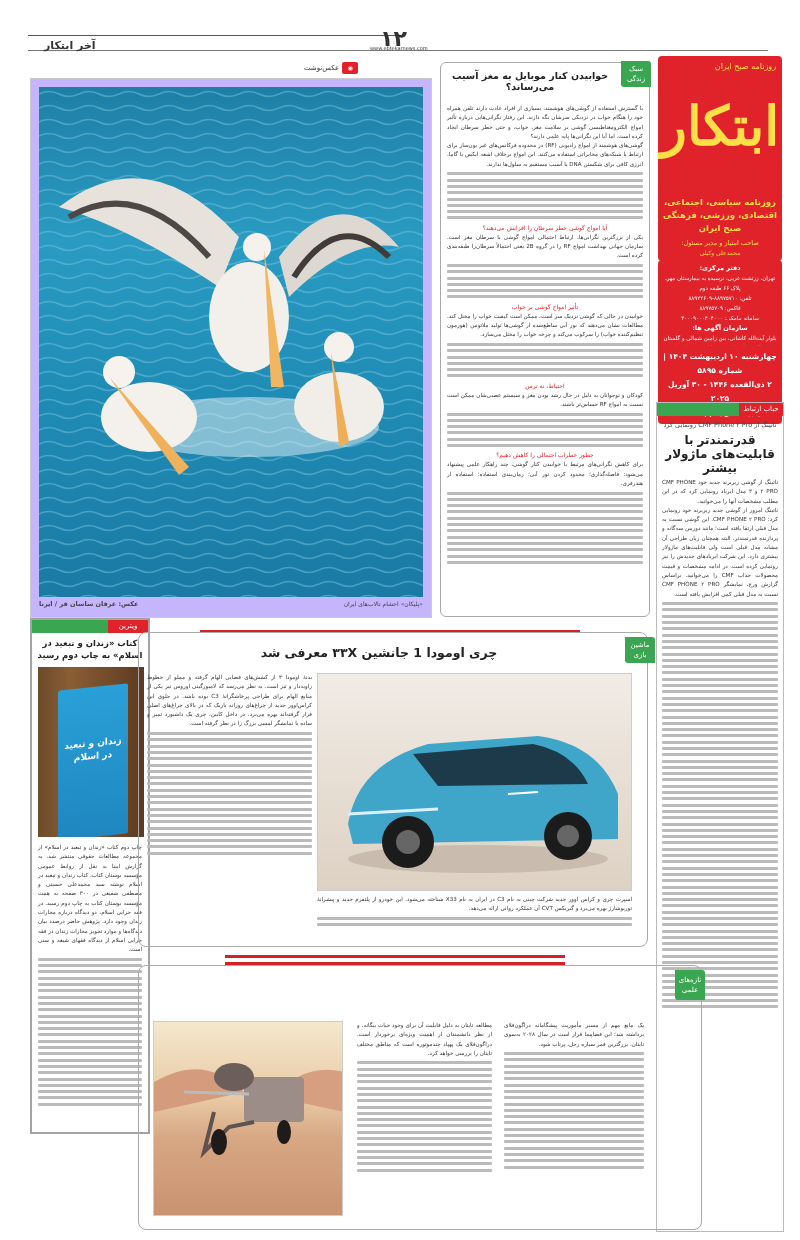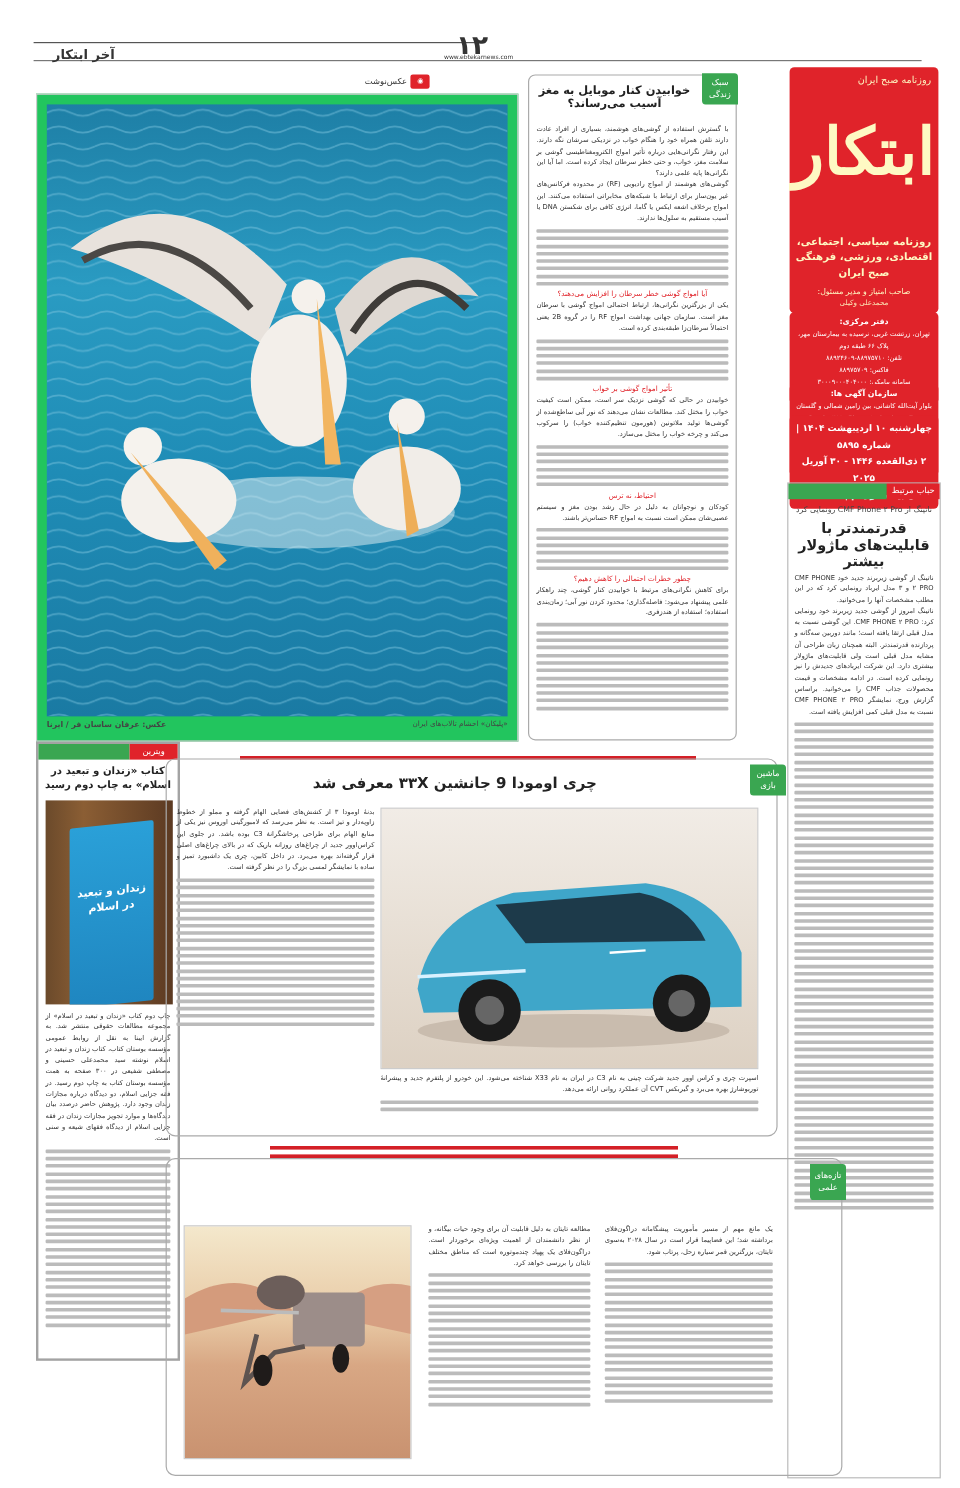--- a/index.html
+++ b/index.html
@@ -4,44 +4,44 @@
 <style>
 *{box-sizing:border-box;margin:0;padding:0}
 body{width:800px;height:1240px;background:#fff;font-family:"DejaVu Sans",sans-serif;position:relative;overflow:hidden;color:#222}
 .rtl{direction:rtl;text-align:justify}
 .hdr-line{position:absolute;top:35px;left:28px;width:372px;height:1px;background:#555}
 .hdr-line2{position:absolute;top:50px;left:28px;width:740px;height:1px;background:#777}
 .page-num{position:absolute;top:26px;left:380px;font-size:22px;font-weight:bold;color:#333}
 .site{position:absolute;top:45px;left:370px;font-size:5px;color:#333}
 .section-title{position:absolute;top:39px;left:44px;font-size:11px;font-weight:bold;color:#333}
 
-.mast{position:absolute;left:658px;top:56px;width:124px;background:#e0232a;border-radius:4px;color:#fef9c3;direction:rtl;text-align:center}
+.mast{position:absolute;left:658px;top:56px;width:124px;background:#e0232a;border-radius:4px;color:#fde047;direction:rtl;text-align:center}
 .mast .logo{height:140px;display:flex;align-items:center;justify-content:center;font-family:"DejaVu Serif",serif;font-size:54px;font-weight:bold;letter-spacing:-2px;position:relative}
 .mast .logo small{position:absolute;top:6px;right:6px;font-size:8px;font-weight:normal}
 .mast .tag{font-size:8.5px;font-weight:bold;line-height:13px;padding:0 4px}
 .mast .own{font-size:6.5px;line-height:11px;margin-top:3px}
 .mast .name{font-size:6px;opacity:.9;padding-bottom:5px}
 .mbox{position:absolute;left:658px;width:124px;background:#e0232a;border-radius:4px;color:#fff;direction:rtl;text-align:center;font-size:5.5px;line-height:10px;padding:3px}
 .mbox b{font-size:6.5px}
 .datebox{font-size:7.5px;font-weight:bold;line-height:14px}
 .ebtekar-col{position:absolute;left:656px;top:402px;width:128px;border:1px solid #bbb}
 .ebtekar-head{height:13px;display:flex}
 .ebtekar-head .g{flex:1;background:#3aa651}
 .ebtekar-head .r{width:44px;background:#e0232a;color:#fff;font-size:7px;text-align:center;line-height:13px}
 .ebt-body{padding:4px 5px;direction:rtl}
 .ebt-kicker{font-size:6.5px;color:#444;text-align:center;line-height:10px}
 .ebt-title{font-size:12px;font-weight:bold;text-align:center;line-height:14px;margin:3px 0}
 .txt{font-size:5.6px;line-height:9.3px;color:#333}
-.photo-frame{position:absolute;left:30px;top:78px;width:402px;height:540px;background:#22c55e;border:1px solid #ccc;padding:8px}
+.photo-frame{position:absolute;left:30px;top:78px;width:402px;height:540px;background:#c4b5fd;border:1px solid #ccc;padding:8px}
 .photo-label{position:absolute;left:300px;top:62px;font-size:7px;color:#333;direction:rtl;display:flex;align-items:center;gap:3px;background:#fff;padding:0 4px}
 .photo-label .ic{width:16px;height:12px;background:#e0232a;border-radius:2px;color:#fff;font-size:6px;text-align:center;line-height:12px}
 .photo-img{width:384px;height:510px;position:relative;overflow:hidden;background:linear-gradient(#1e7fa6,#2a9bc2 30%,#1f8cb6 60%,#1a7aa3)}
 .photo-cap{display:flex;justify-content:space-between;font-size:6px;color:#444;direction:rtl;margin-top:3px}
 .photo-cap b{font-size:6.5px}
-.health{position:absolute;left:440px;top:62px;width:174px;height:555px;border:1px solid #aaa;border-radius:6px;padding:5px 6px;direction:rtl}
+.health{position:absolute;left:440px;top:62px;width:210px;height:555px;border:1px solid #aaa;border-radius:6px;padding:5px 6px;direction:rtl}
 .green-tab{position:absolute;background:#3aa651;color:#fff;font-size:7px;text-align:center;line-height:10px;padding:3px 2px;width:30px;border-radius:0 3px 0 3px}
 .h-title{font-size:9.5px;font-weight:bold;text-align:center;margin:2px 30px 12px 0}
 .sub-red{color:#e0232a;font-size:6px;text-align:center;line-height:10px}
 .car{position:absolute;left:138px;top:632px;width:510px;height:315px;border:1px solid #aaa;border-radius:8px}
 .red-top{position:absolute;height:3px;background:#d42027}
 .car-title{position:absolute;left:20px;top:12px;width:440px;text-align:center;font-size:12.5px;font-weight:bold;direction:rtl}
 .car-img{position:absolute;left:178px;top:40px;width:315px;height:218px;border:1px solid #ccc;background:linear-gradient(#f1ece6,#e6ddd2 55%,#ddd1c3);overflow:hidden}
 .car-text{position:absolute;left:8px;top:40px;width:165px;direction:rtl}
 .car-text2{position:absolute;left:178px;top:262px;width:315px;direction:rtl}
 .vitrine{position:absolute;left:30px;top:618px;width:120px;height:516px;border:2px solid #a3a3a3}
@@ -92,21 +92,21 @@
 </div>
 <div class="mbox datebox" style="top:346px;padding:4px 3px">
   <div>چهارشنبه ۱۰ اردیبهشت ۱۴۰۴ | شماره ۵۸۹۵</div>
   <div>۲ ذی‌القعده ۱۴۴۶ - ۳۰ آوریل ۲۰۲۵</div>
   <div>سال بیست و یکم | ۱۲ صفحه</div>
 </div>
 
 <div class="ebtekar-col" style="height:830px">
   <div class="ebtekar-head">
     <div class="g"></div>
-    <div class="r">حباب مرتبط</div>
+    <div class="r">حباب ارتباط</div>
   </div>
   <div class="ebt-body">
     <div class="ebt-kicker">ناتینگ از CMF Phone ۲ Pro رونمایی کرد</div>
     <div class="ebt-title">قدرتمندتر با قابلیت‌های ماژولار بیشتر</div>
     <p class="txt rtl">ناتینگ از گوشی زیربرند جدید خود CMF PHONE ۲ PRO و ۳ مدل ایرباد رونمایی کرد که در این مطلب مشخصات آنها را می‌خوانید.</p>
     <p class="txt rtl">ناتینگ امروز از گوشی جدید زیربرند خود رونمایی کرد: CMF PHONE ۲ PRO. این گوشی نسبت به مدل قبلی ارتقا یافته است؛ مانند دوربین سه‌گانه و پردازنده قدرتمندتر. البته همچنان زبان طراحی آن مشابه مدل قبلی است ولی قابلیت‌های ماژولار بیشتری دارد. این شرکت ایرباد‌های جدیدش را نیز رونمایی کرده است. در ادامه مشخصات و قیمت محصولات جذاب CMF را می‌خوانید. براساس گزارش ورج، نمایشگر CMF PHONE ۲ PRO نسبت به مدل قبلی کمی افزایش یافته است.</p>
     <div class="lines">
       <div></div>
         <div></div>
         <div></div>
@@ -312,21 +312,21 @@
         <div></div>
         <div></div>
         <div></div>
       </div>
   </div>
 </div>
 
 <div class="red-top" style="left:200px;top:630px;width:380px"></div>
 <div class="car">
   <div class="green-tab" style="right:-8px;top:4px">ماشین بازی</div>
-  <div class="car-title">چری اومودا 9 جانشین ۳۳X معرفی شد</div>
+  <div class="car-title">چری اومودا 1 جانشین ۳۳X معرفی شد</div>
   <div class="car-img">
     <svg width="315" height="218" viewBox="0 0 315 218">
       <ellipse cx="160" cy="185" rx="130" ry="14" fill="#c9bcae"></ellipse>
       <path d="M30 150 Q40 90 110 70 L220 62 Q280 70 300 120 L300 165 L35 170Z" fill="#3fa6c9"></path>
       <path d="M95 80 L215 70 Q255 78 270 110 L120 112Z" fill="#1d3a4a"></path>
       <path d="M30 140 L120 135" stroke="#d9f1ff" stroke-width="3"></path>
       <circle cx="90" cy="168" r="26" fill="#1b1b1b"></circle>
         <circle cx="90" cy="168" r="12" fill="#666"></circle>
       <circle cx="250" cy="162" r="24" fill="#1b1b1b"></circle>
         <circle cx="250" cy="162" r="11" fill="#666"></circle>

